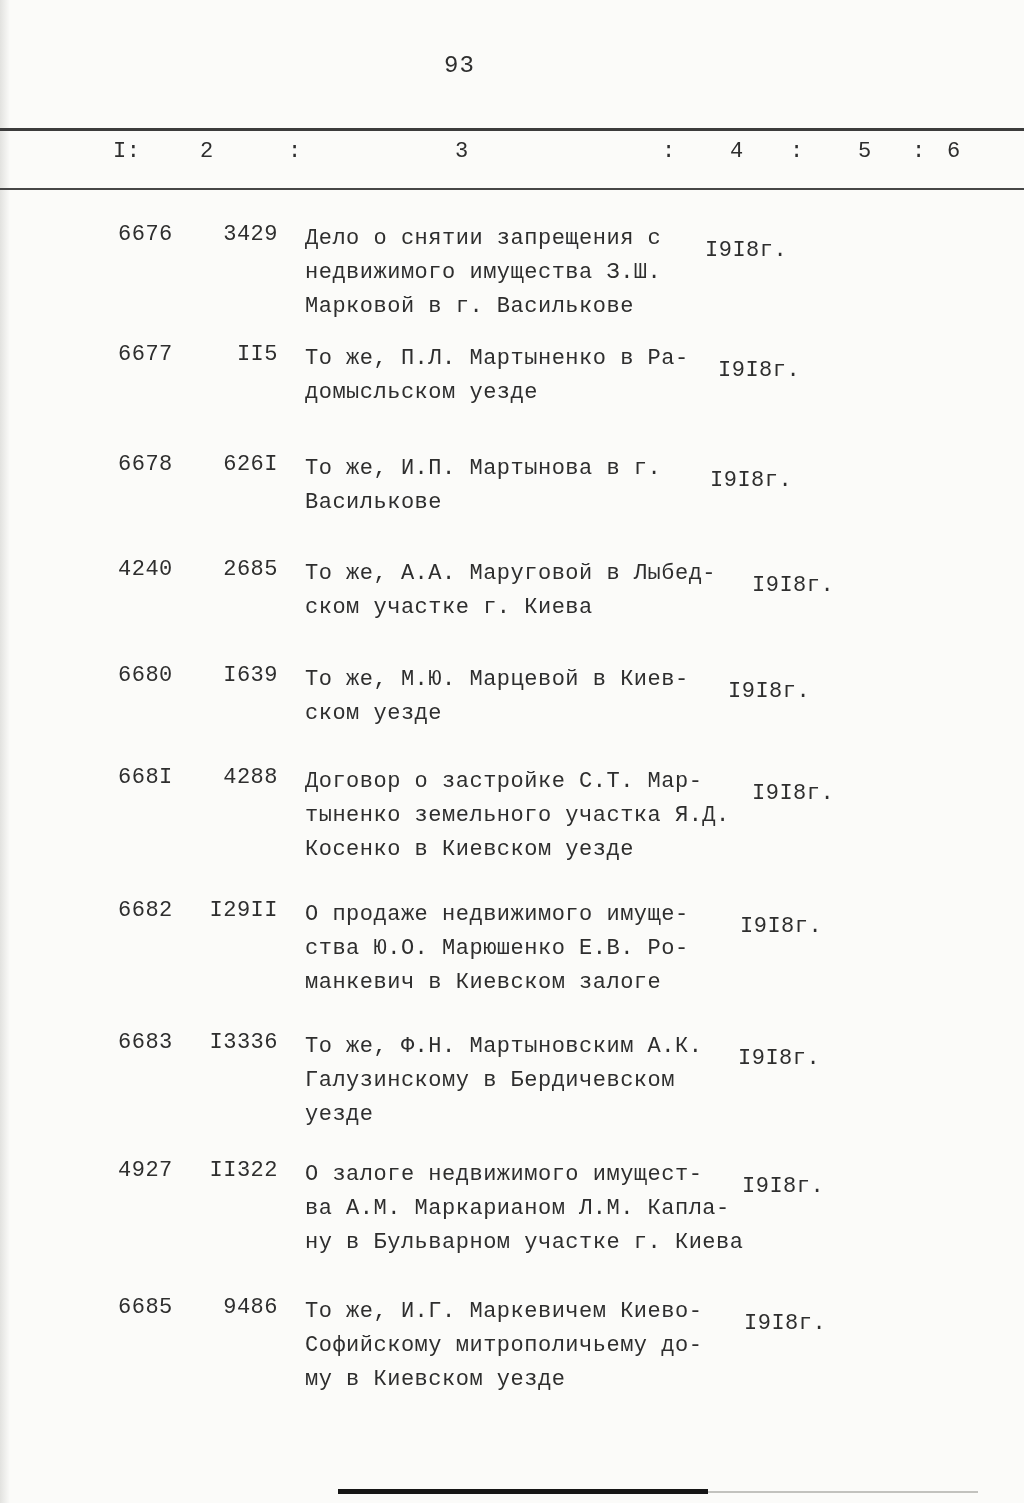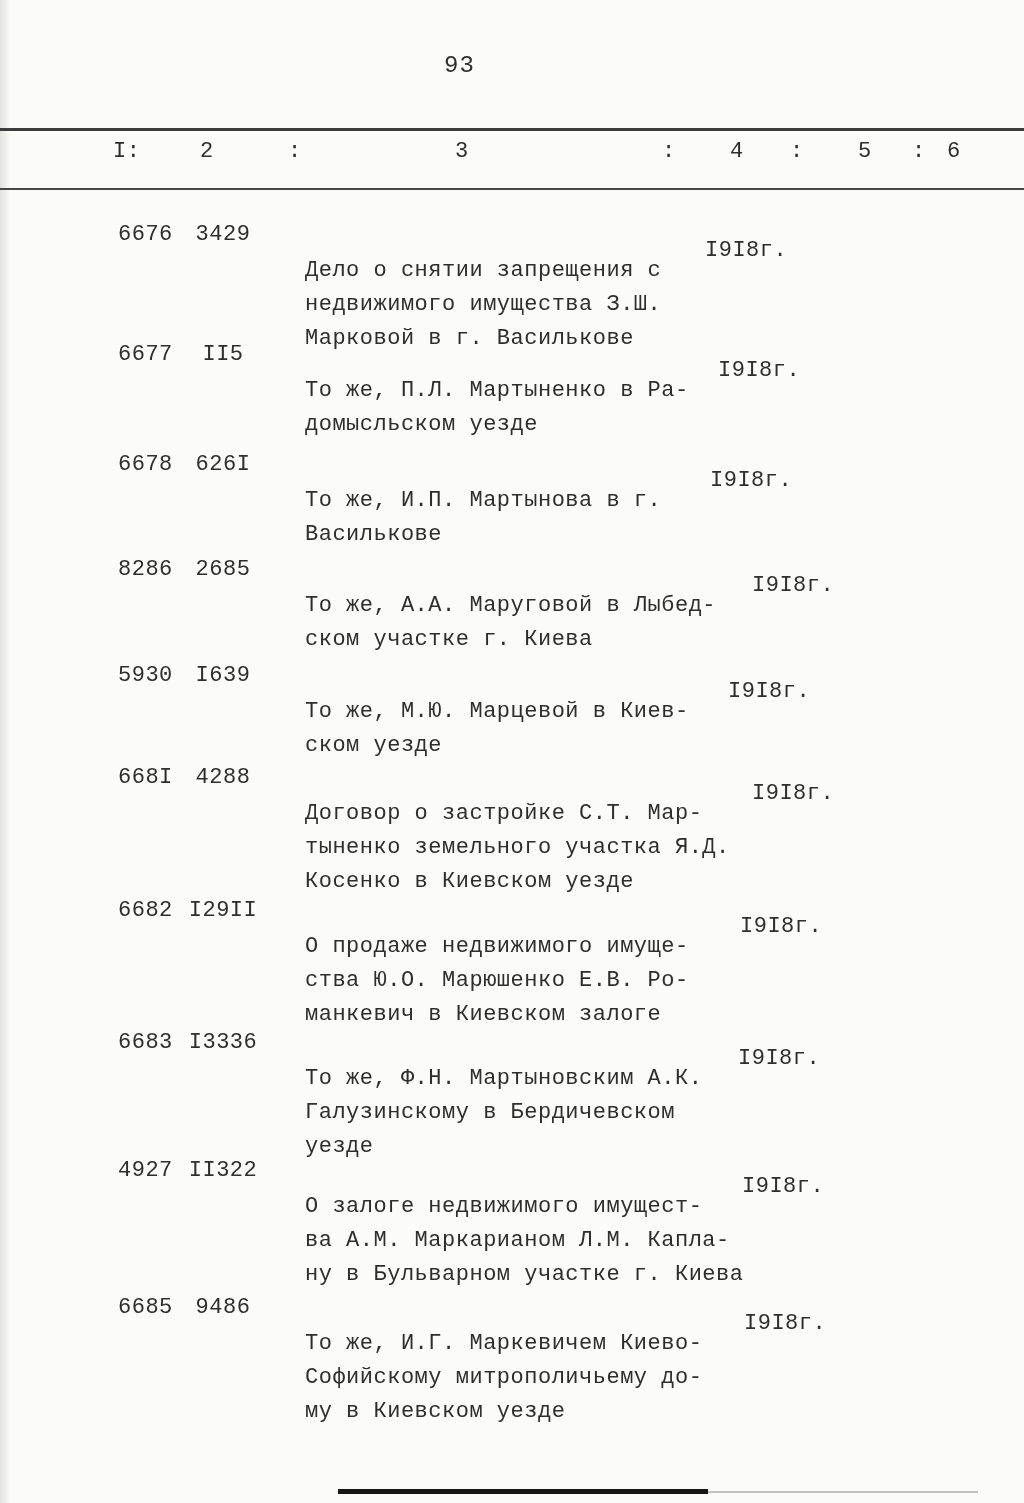--- a/index.html
+++ b/index.html
@@ -53,31 +53,30 @@
   }
   .cell {
     position: absolute;
     top: 0;
     font-size: 22px;
     letter-spacing: 0.5px;
     white-space: nowrap;
     text-align: center;
   }
   .num { left: 118px; }
-  .inv { left: 180px; width: 86px; text-align: center; }
+  .inv { left: 192px; width: 86px; text-align: right; }
   .desc {
     position: absolute;
     top: 0;
     left: 305px;
     width: 440px;
     font-size: 22px;
     letter-spacing: 0.5px;
     line-height: 34px;
     white-space: pre-line;
-    margin-top: 32px;
   }
   .year {
     position: absolute;
     top: 16px;
     font-size: 22px;
     letter-spacing: 0.5px;
     white-space: nowrap;
   }
   .bottom-line-dark {
     position: absolute;
@@ -148,29 +147,29 @@
 
   <div class="row" style="top:452px">
     <span class="cell num">6678</span>
     <span class="cell inv">626I</span>
     <div class="desc">То же, И.П. Мартынова в г.
 Василькове</div>
     <span class="year" style="left:710px">I9I8г.</span>
   </div>
 
   <div class="row" style="top:557px">
-    <span class="cell num">8286</span>
+    <span class="cell num">4240</span>
     <span class="cell inv">2685</span>
     <div class="desc">То же, А.А. Маруговой в Лыбед-
 ском участке г. Киева</div>
     <span class="year" style="left:752px">I9I8г.</span>
   </div>
 
   <div class="row" style="top:663px">
-    <span class="cell num">5930</span>
+    <span class="cell num">6680</span>
     <span class="cell inv">I639</span>
     <div class="desc">То же, М.Ю. Марцевой в Киев-
 ском уезде</div>
     <span class="year" style="left:728px">I9I8г.</span>
   </div>
 
   <div class="row" style="top:765px">
     <span class="cell num">668I</span>
     <span class="cell inv">4288</span>
     <div class="desc">Договор о застройке С.Т. Мар-

